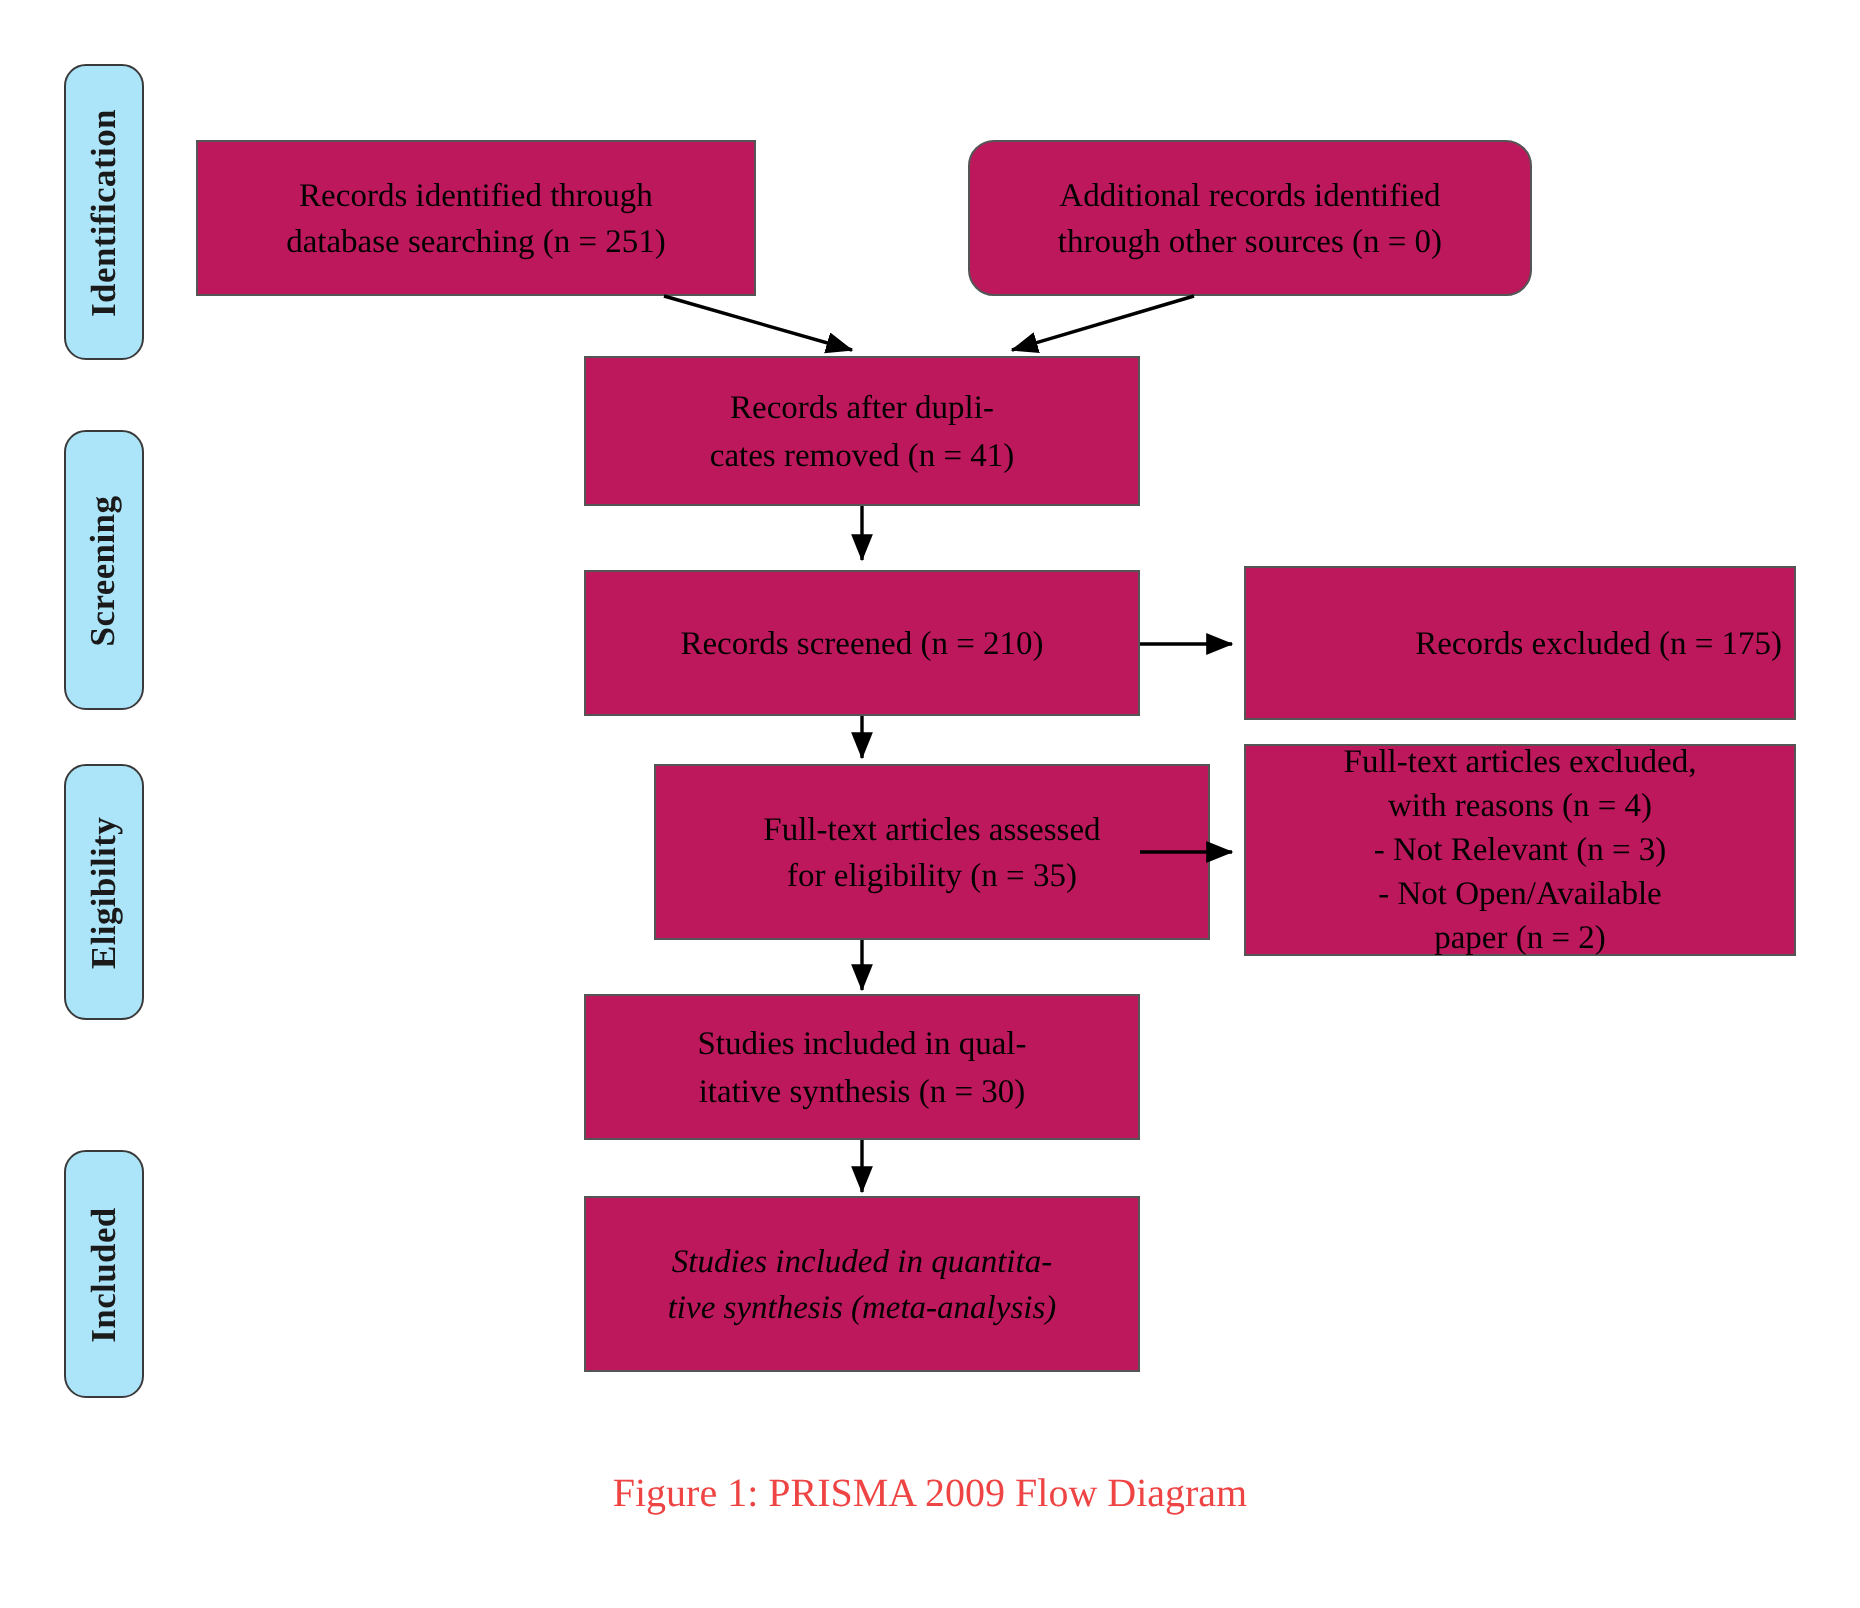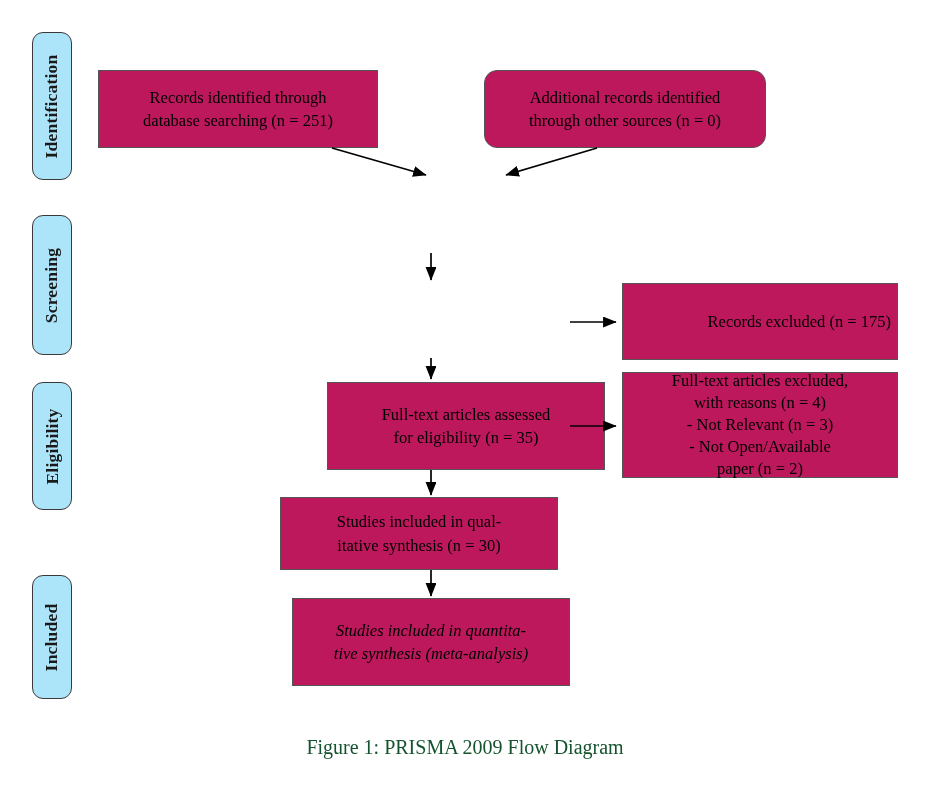--- a/index.html
+++ b/index.html
@@ -75,21 +75,21 @@
 
   
   #figure-caption {
     position: absolute;
     left: 0;
     width: 930px;
     top: 736px;
     text-align: center;
     font-family: "Liberation Serif", "DejaVu Serif", serif;
     font-size: 20px;
-    color: #14532d;
+    color: #ef4444;
   }
 </style>
 </head>
 <body>
 
 <div id="page">
 
   <div class="stage-pill" style="left:32px; top:32px; width:40px; height:148px;">
     <span class="stage-label">Identification</span>
   </div>
@@ -109,40 +109,47 @@
   <div class="flow-box" style="left:98px; top:70px; width:280px; height:78px;">
     <span class="box-text">Records identified through
 database searching (n = 251)</span>
   </div>
 
   <div class="flow-box" style="left:484px; top:70px; width:282px; height:78px;border-radius:13px;">
     <span class="box-text">Additional records identified
 through other sources (n = 0)</span>
   </div>
 
-
+  <div class="flow-box" style="left:292px; top:178px; width:278px; height:75px;">
+    <span class="box-text">Records after dupli-
+cates removed (n = 41)</span>
+  </div>
+
+  <div class="flow-box" style="left:292px; top:285px; width:278px; height:73px;">
+    <span class="box-text">Records screened (n = 210)</span>
+  </div>
 
   <div class="flow-box" style="left:622px; top:283px; width:276px; height:77px;justify-content:flex-end;">
     <span class="box-text">Records excluded (n = 175)</span>
   </div>
 
   <div class="flow-box" style="left:292px; top:382px; width:278px; height:88px;margin-left:35px;">
     <span class="box-text">Full-text articles assessed
 for eligibility (n = 35)</span>
   </div>
 
   <div class="flow-box reasons" style="left:622px; top:372px; width:276px; height:106px;">
     <span class="box-text">Full-text articles excluded,
 with reasons (n = 4)
 - Not Relevant (n = 3)
 - Not Open/Available
 paper (n = 2)</span>
   </div>
 
-  <div class="flow-box" style="left:280px; top:497px; width:278px; height:73px;">
+  <div class="flow-box" style="left:292px; top:497px; width:278px; height:73px;">
     <span class="box-text">Studies included in qual-
 itative synthesis (n = 30)</span>
   </div>
 
   <div class="flow-box" style="left:292px; top:598px; width:278px; height:88px;font-style:italic;">
     <span class="box-text">Studies included in quantita-
 tive synthesis (meta-analysis)</span>
   </div>
 
   <div class="conn" style="left:330px; top:146px; width:110px; height:36px;">

